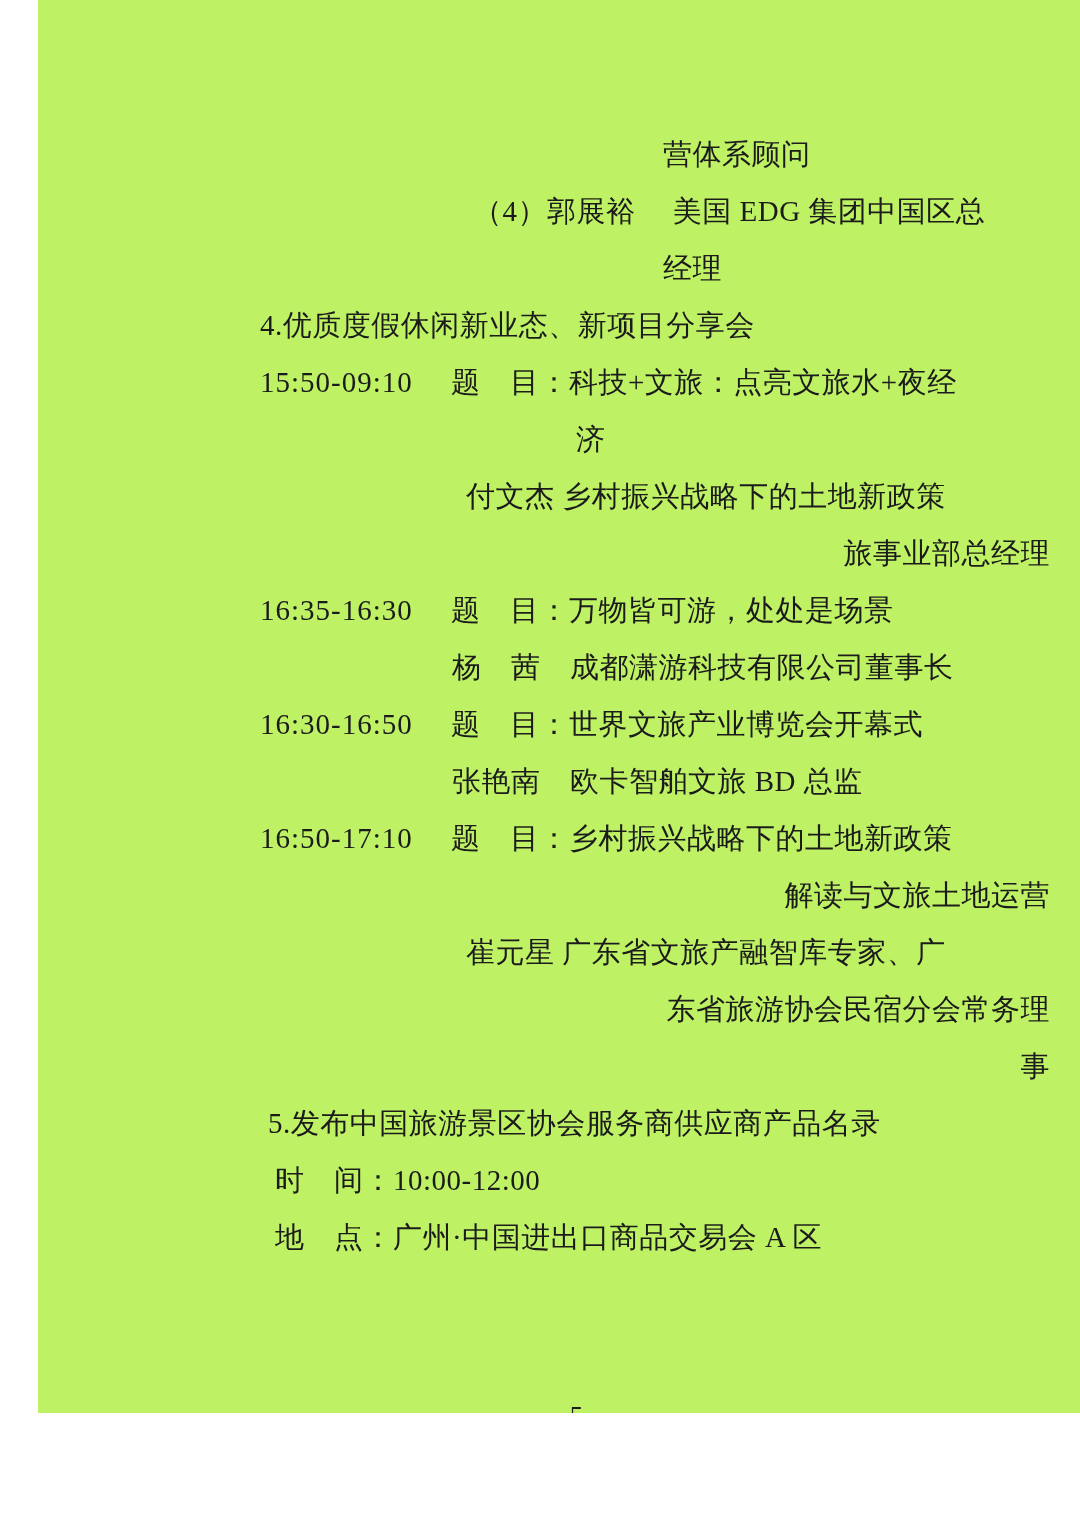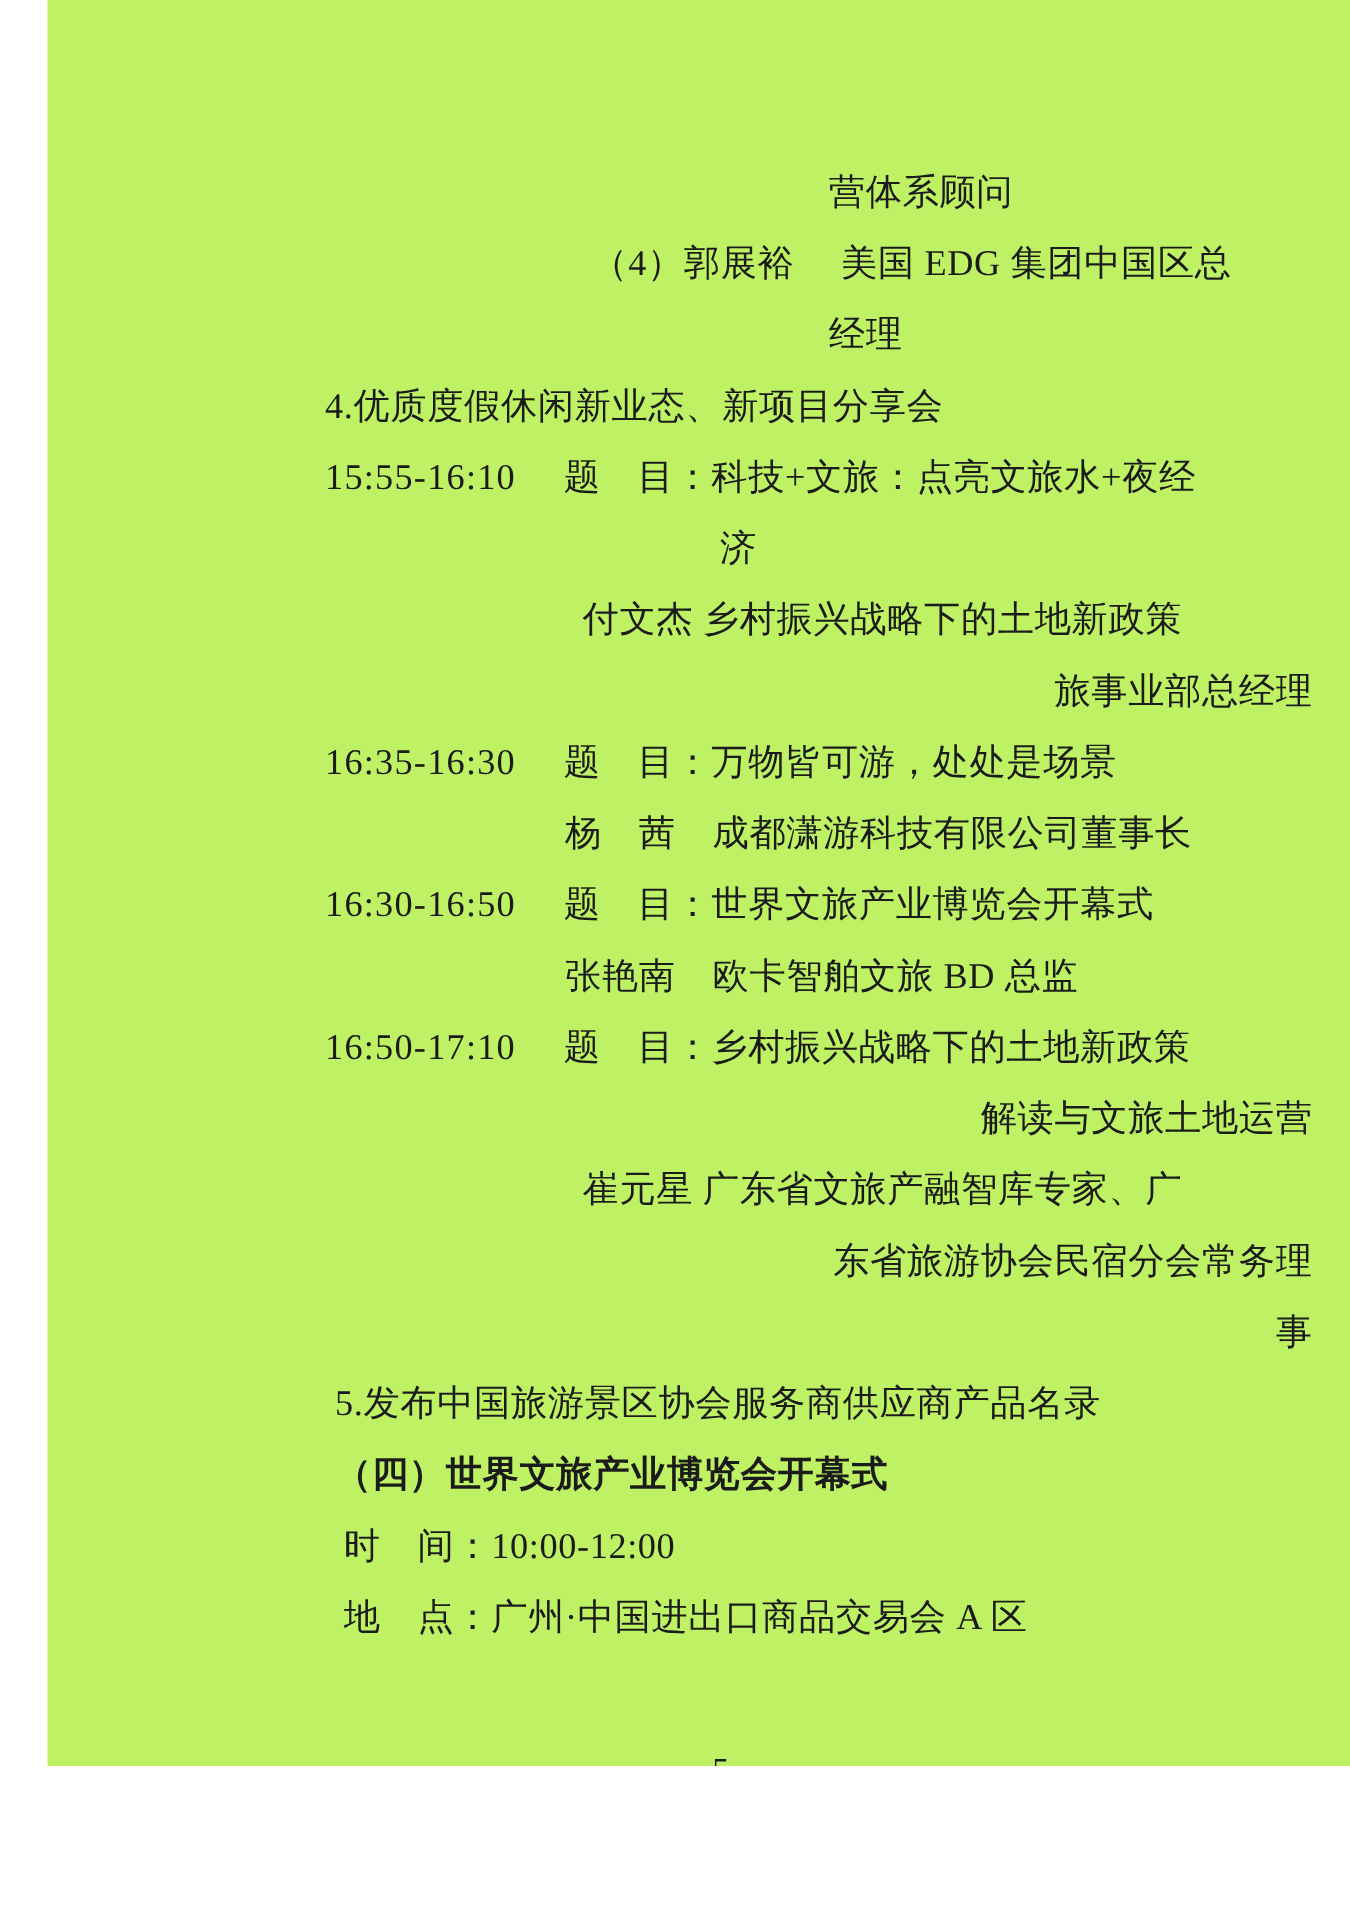--- a/index.html
+++ b/index.html
@@ -60,21 +60,21 @@
   <div class="doc">
 
     <div class="line i-center"><span>营体系顾问</span></div>
 
     <div class="line i-paren"><span>（4）郭展裕　 美国 EDG 集团中国区总</span></div>
 
     <div class="line i-center"><span>经理</span></div>
 
     <div class="line"><span>4.优质度假休闲新业态、新项目分享会</span></div>
 
-    <div class="line"><span class="time">15:55-16:10</span><span>题　目：科技+文旅：点亮文旅水+夜经</span></div>
+    <div class="line"><span class="time">15:50-09:10</span><span>题　目：科技+文旅：点亮文旅水+夜经</span></div>
 
     <div class="line i-ji"><span>济</span></div>
 
     <div class="line i-name"><span>付文杰 乡村振兴战略下的土地新政策</span></div>
 
     <div class="line i-cont"><span>旅事业部总经理</span></div>
 
     <div class="line"><span class="time">16:35-16:30</span><span>题　目：万物皆可游，处处是场景</span></div>
 
     <div class="line i-name2"><span>杨　茜　成都潇游科技有限公司董事长</span></div>
@@ -89,21 +89,20 @@
 
     <div class="line i-name"><span>崔元星 广东省文旅产融智库专家、广</span></div>
 
     <div class="line i-cont"><span>东省旅游协会民宿分会常务理</span></div>
 
     <div class="line i-cont"><span>事</span></div>
 
     <div class="line i-s"><span>5.发布中国旅游景区协会服务商供应商产品名录</span></div>
 
 
-    <div class="line i-s bold"><span>（四）世界文旅产业博览会开幕式</span></div>
 
     <div class="line i-t"><span>时　间：10:00-12:00</span></div>
 
     <div class="line i-t"><span>地　点：广州·中国进出口商品交易会 A 区</span></div>
 
   </div>
 
   <div class="pagenum">— 5 —</div>
 </div>
 

